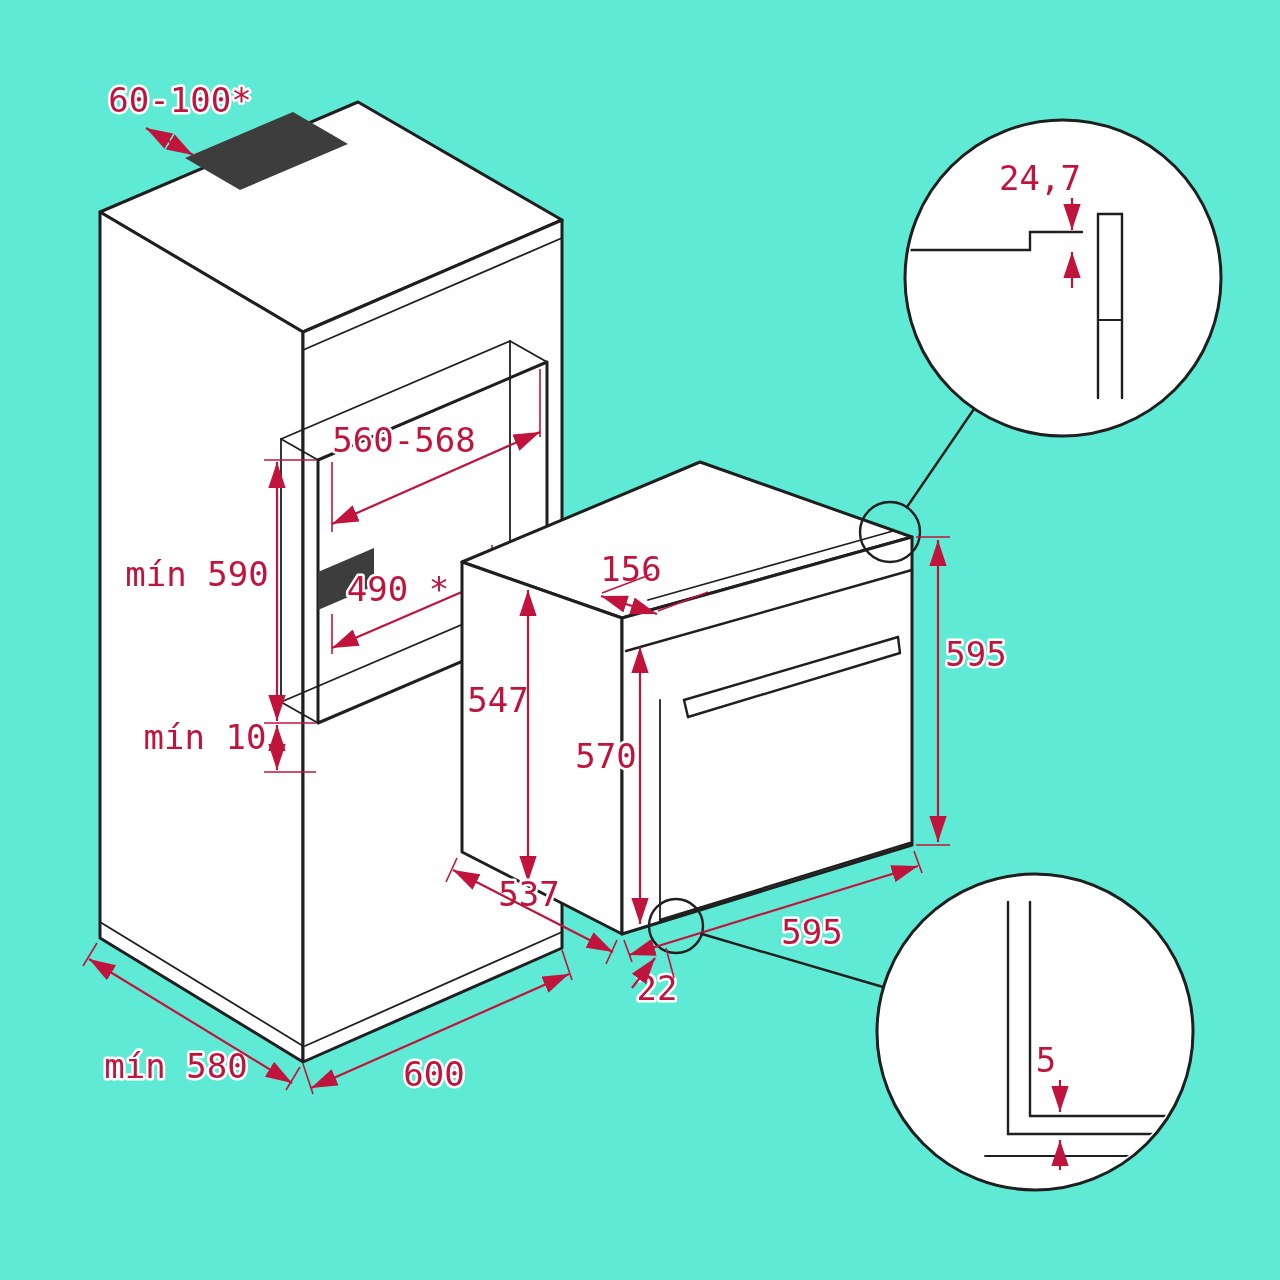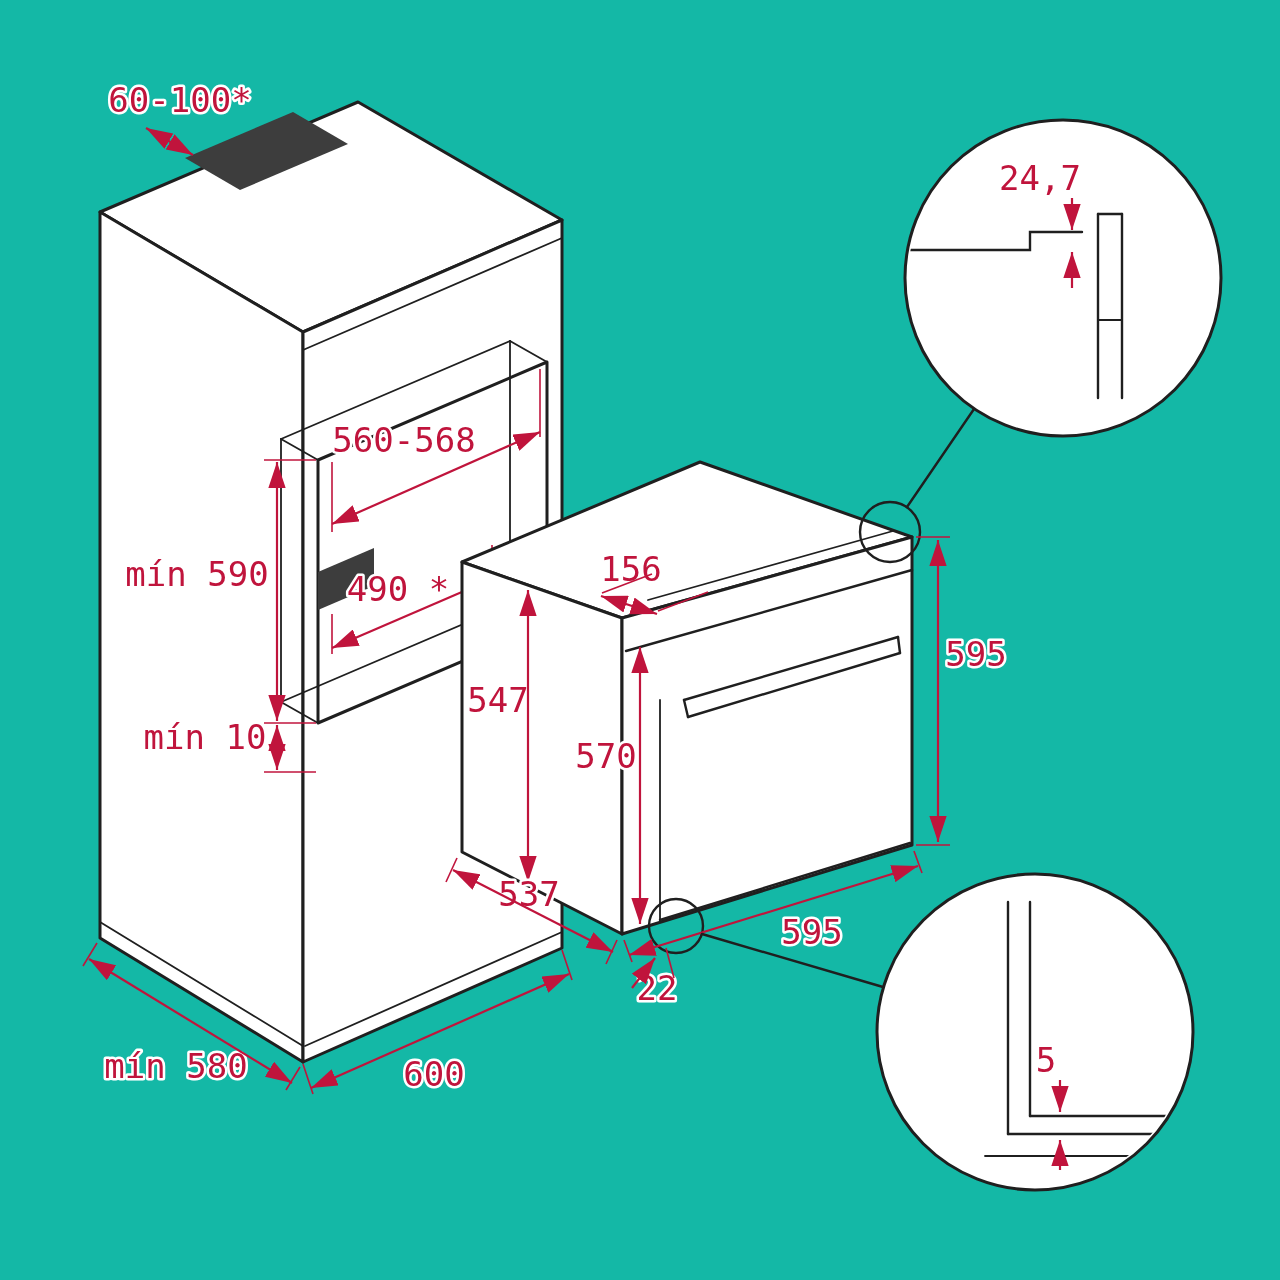--- a/index.html
+++ b/index.html
@@ -1,16 +1,16 @@
 <!DOCTYPE html>
 <html><head>
 <meta charset="utf-8">
 <style>
   html,body{margin:0;padding:0;background:#ffffff;}
-  .stage{width:1280px;height:1280px;position:relative;background:#14b8a6;}
+  .stage{width:1280px;height:1280px;position:relative;background:#5eead4;}
   svg{display:block;}
   .face{fill:#ffffff;stroke:#1f1f1f;stroke-width:3;stroke-linejoin:round;}
   .ln{stroke:#1f1f1f;stroke-width:2.4;fill:none;stroke-linecap:round;}
   .thin{stroke:#1f1f1f;stroke-width:1.8;fill:none;stroke-linecap:round;}
   .dk{fill:#3d3d3d;stroke:none;}
   .dim{stroke:#c0143c;stroke-width:2.2;fill:none;}
   .ext{stroke:#c0143c;stroke-width:1.6;fill:none;}
   .dimtext{font-family:"DejaVu Sans Mono",monospace;font-size:34px;fill:#c0143c;
            stroke:#ffffff;stroke-width:5px;paint-order:stroke;stroke-linejoin:round;
            text-anchor:middle;}

